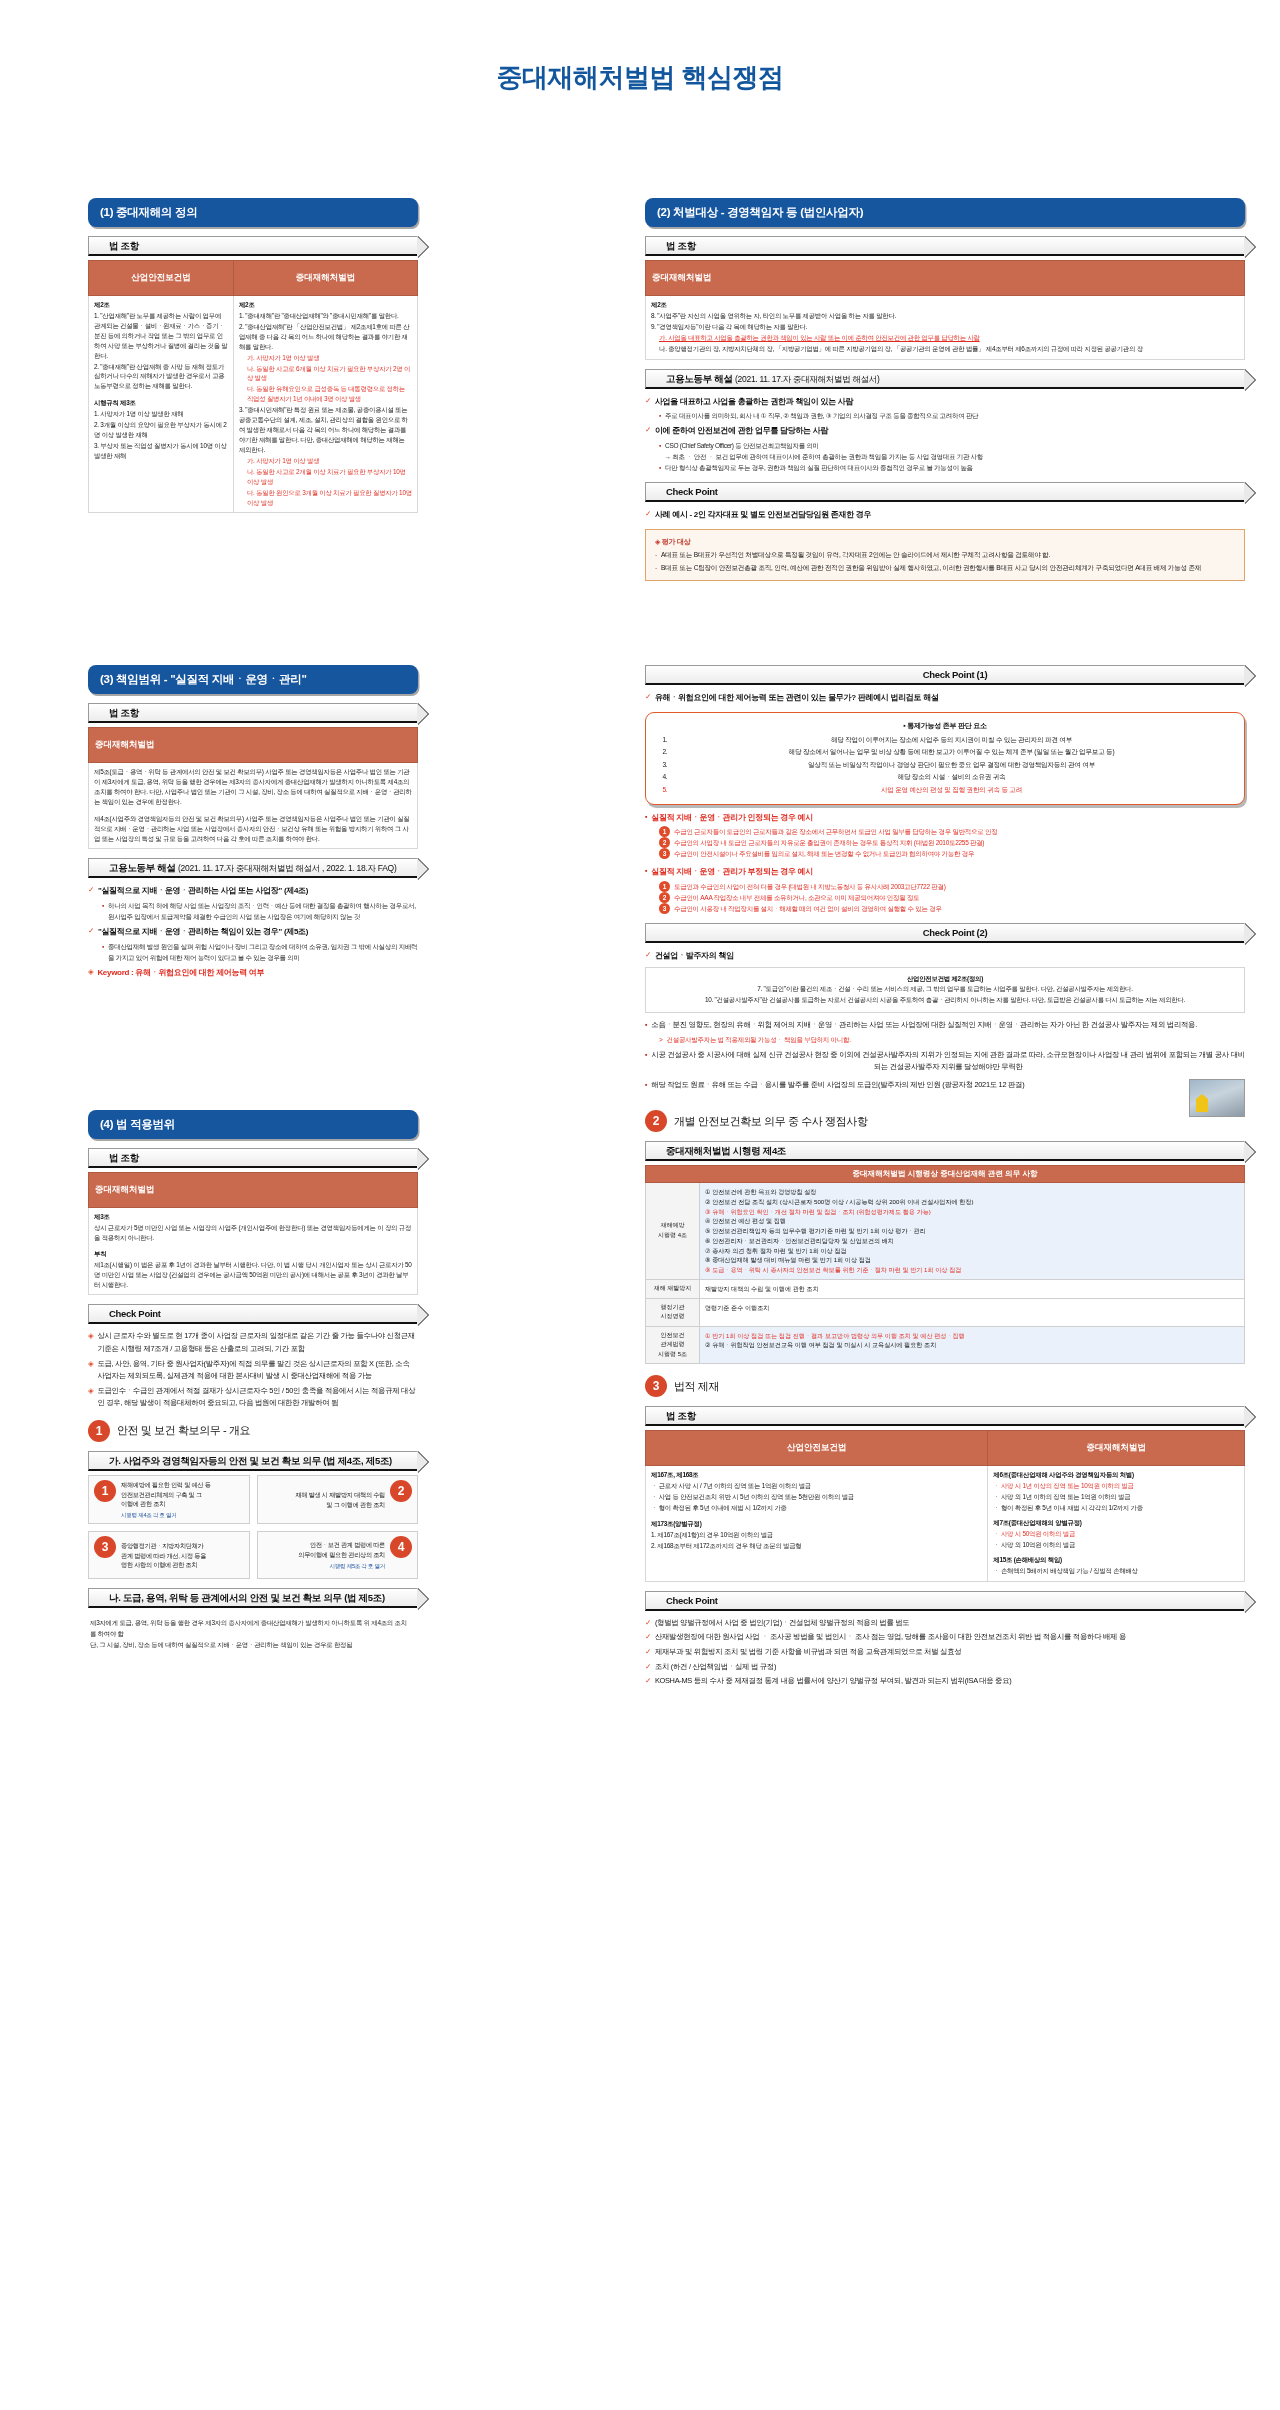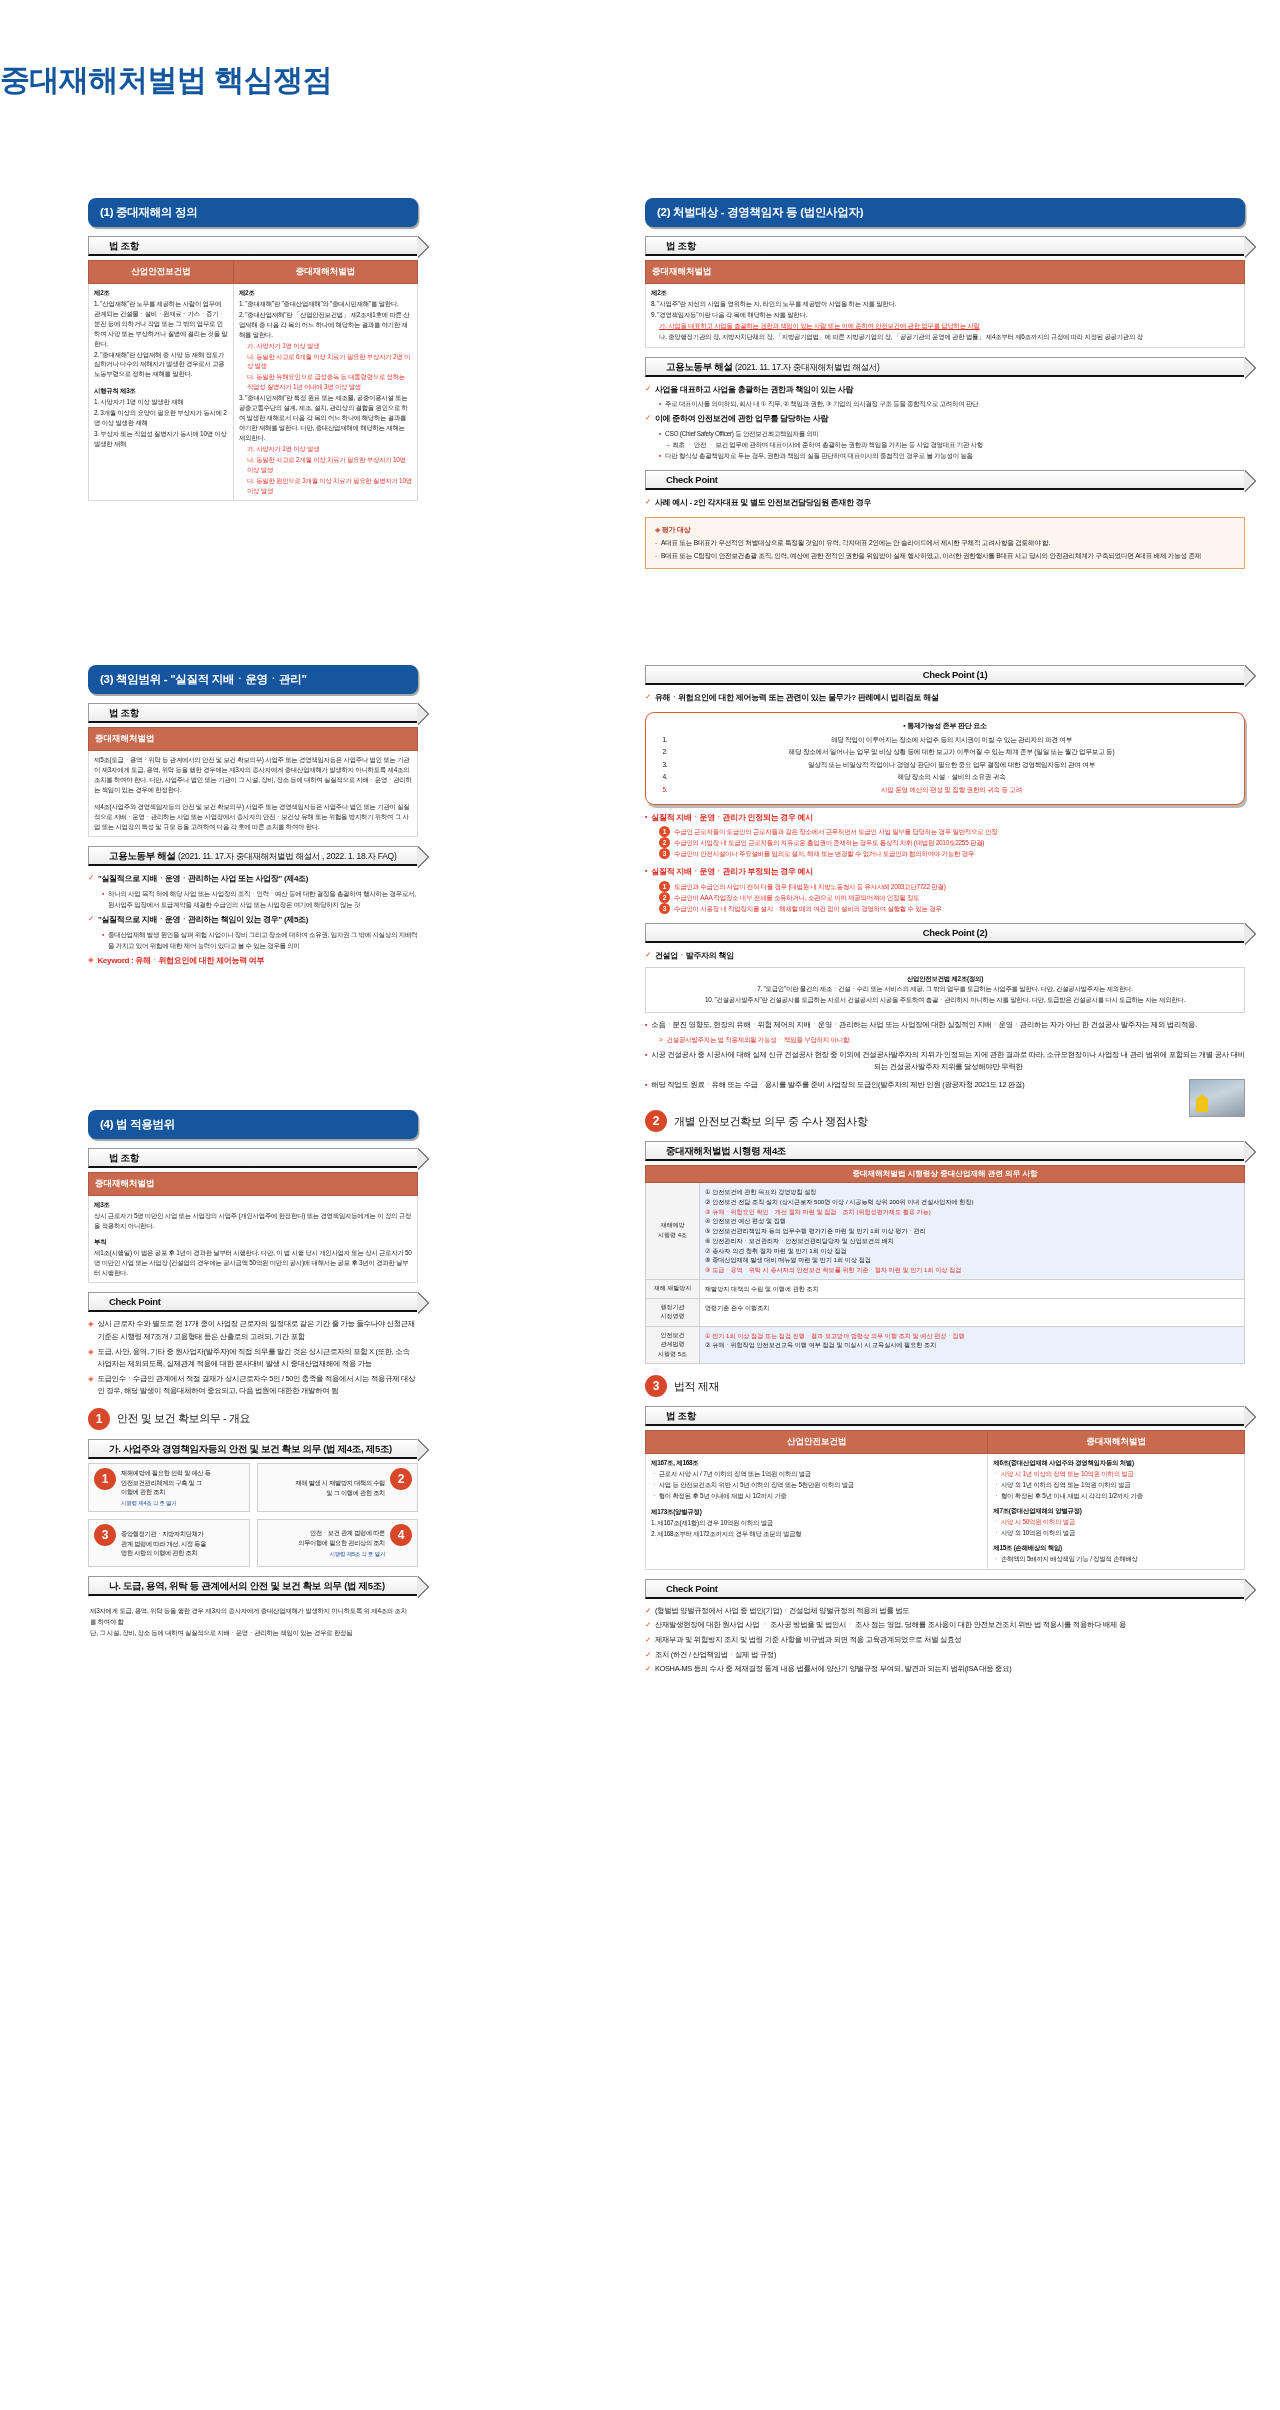--- a/index.html
+++ b/index.html
@@ -8,22 +8,22 @@
     width:1280px; height:2410px;
     background:#ffffff;
     font-family:"Liberation Sans","DejaVu Sans",sans-serif;
     color:#111;
     position:relative;
     overflow:hidden;
   }
   
   .doc-title{
     position:absolute; top:60px; left:0; width:1280px;
-    text-align:left;
-    font-size:30px; font-weight:bold; letter-spacing:-0.5px;
+    text-align:center;
+    font-size:26px; font-weight:bold; letter-spacing:-0.5px;
     color:#12569e;
   }
   
   .panel{ position:absolute; }
   .p1{ left:88px;  top:198px;  width:330px; }
   .p2{ left:645px; top:198px;  width:600px; }
   .p3{ left:88px;  top:665px;  width:330px; }
   .p4{ left:645px; top:665px;  width:600px;text-align:center; }
   .p5{ left:88px;  top:1110px; width:330px; }
   .p6{ left:645px; top:1110px; width:600px; }
@@ -57,21 +57,21 @@
     border-top:11px solid transparent;
     border-bottom:11px solid transparent;
     border-left:11px solid #eaeaea;
     filter:drop-shadow(1px 0 0 #111);
   }
   
   .law-tbl{ width:100%; border-collapse:collapse; margin-top:4px; }
   .law-tbl th{
     background:#c96a4f; color:#fff;
     font-size:8.5px; font-weight:bold;
-    padding:5px 2px; text-align:center;
+    padding:11px 2px; text-align:center;
     border:1px solid #b05a41;
   }
   .law-tbl th.left-al{ text-align:left; padding-left:6px; }
   .law-tbl td{
     vertical-align:top; font-size:6.4px; line-height:1.55;
     padding:4px 5px; border:1px solid #d8d8d8;
     letter-spacing:-0.25px;
   }
   .law-tbl td p{ margin:0 0 1px 0; }
   .ind{ padding-left:8px; display:block; }

